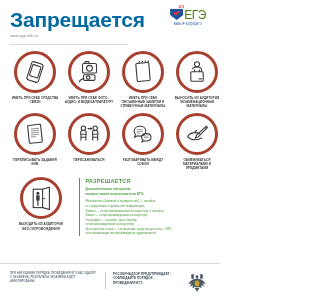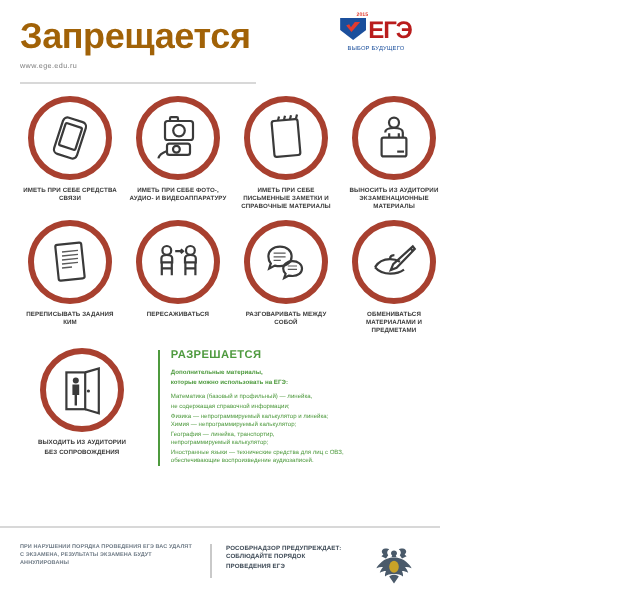--- a/index.html
+++ b/index.html
@@ -17,21 +17,21 @@
     position:relative;
     background:#fff;
   }
 
   
   .header{
     display:flex;align-items:flex-start;justify-content:space-between;
   }
   .hdr-left{padding-top:1px;}
   .title{
-    font-size:18px;font-weight:bold;color:#a16207;
+    font-size:21px;font-weight:bold;color:#0369a1;
     letter-spacing:-0.2px;line-height:1;margin:0;
     white-space:nowrap;
   }
   .site{
     font-size:3.6px;color:#7b7b7b;margin-top:4px;letter-spacing:0.2px;
   }
   .logo{
     display:flex;flex-direction:column;align-items:center;
     width:44px;
   }
@@ -44,21 +44,21 @@
   }
   .logo-mark .tick{
     position:absolute;left:3px;top:3px;width:7px;height:5px;
     background:#e23b2e;
     clip-path:polygon(0 35%,38% 100%,100% 0,62% 0,34% 52%,22% 22%);
   }
   .logo-mark .yr{
     position:absolute;right:-1px;top:-2px;font-size:2.6px;color:#e23b2e;font-weight:bold;
   }
   .logo-text{
-    font-size:12px;font-weight:bold;color:#b91c1c;letter-spacing:-0.5px;line-height:1;
+    font-size:12px;font-weight:normal;color:#4d7c0f;letter-spacing:-0.5px;line-height:1;
   }
   .logo-tag{
     font-size:2.9px;color:#1b4f9c;letter-spacing:0.1px;margin-top:1px;
     white-space:nowrap;
   }
   .hdr-rule{
     height:1px;background:#d8d8d8;margin:6px 0 0 0;width:118px;
   }
 
   

